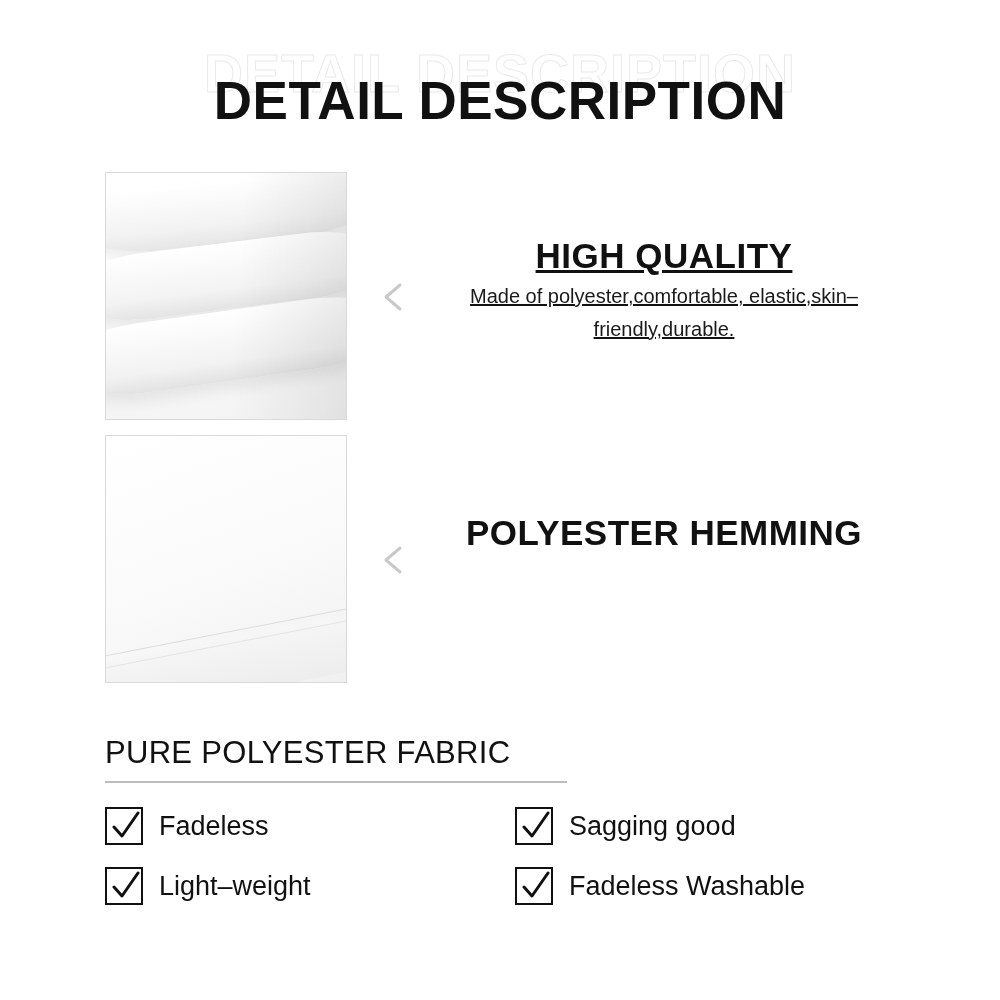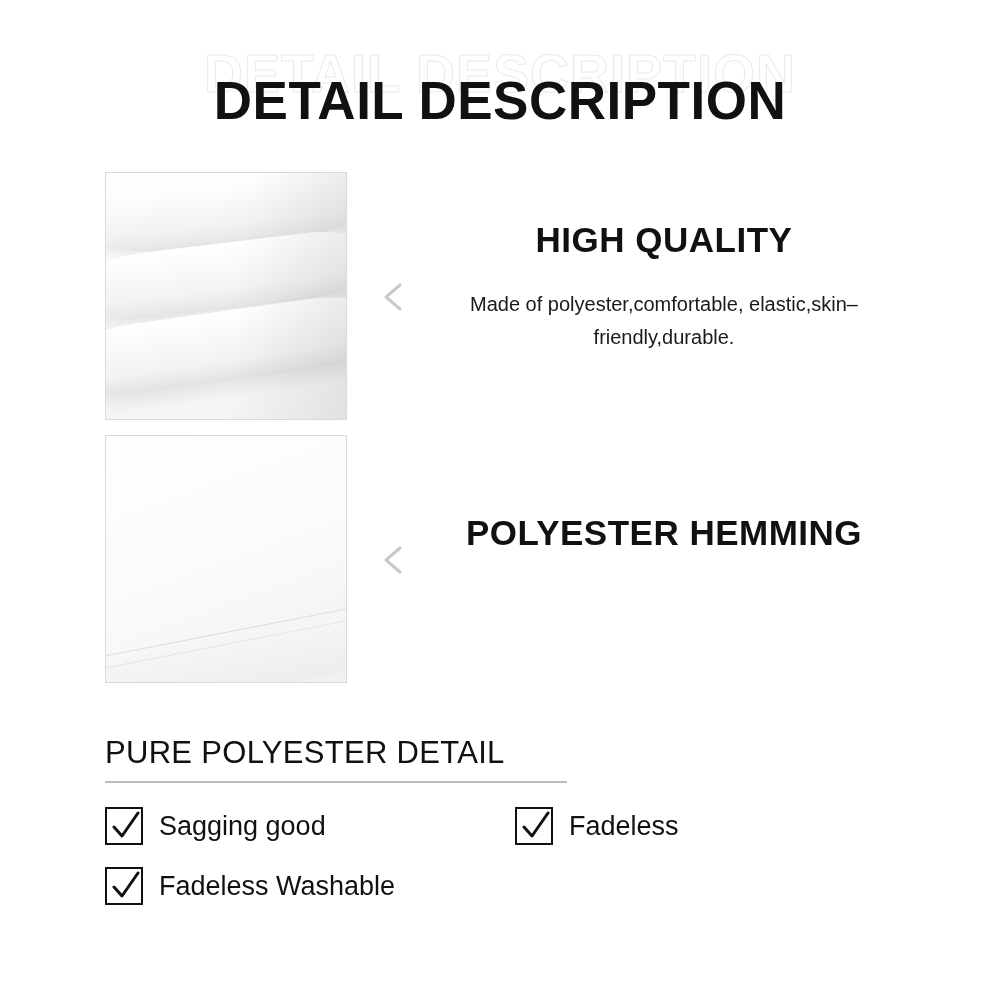--- a/index.html
+++ b/index.html
@@ -169,32 +169,32 @@
   }
   .chevron svg { display:block; }
 
   .feature-text {
     position: absolute;
     left: 318px;
     top: 0;
     width: 482px;
     text-align: center;
   }
-  .feature.row1 .feature-text { top: 48px; }
+  .feature.row1 .feature-text { top: 64px; text-decoration: underline; }
   .feature.row2 .feature-text { top: 78px; }
 
   .feature-title {
     font-size: 35px;
     font-weight: 700;
     letter-spacing: 0.5px;
     color: #111111;
     white-space: nowrap;
   }
   .feature-desc {
-    margin-top: 28px;
+    margin-top: 4px;
     font-size: 20px;
     line-height: 33px;
     color: #1a1a1a;
     font-weight: 400;
   }
 
   
   .fabric {
     position: absolute;
     left: 105px;
@@ -285,43 +285,51 @@
       <svg width="34" height="34" viewBox="0 0 34 34" aria-hidden="true">
         <polyline points="23,5 9,17 23,29" fill="none" stroke="#c9c9c9" stroke-width="3" stroke-linecap="round" stroke-linejoin="round"></polyline>
       </svg>
     </div>
     <div class="feature-text">
       <div class="feature-title">POLYESTER HEMMING</div>
     </div>
   </div>
 
   <div class="fabric">
-    <div class="fabric-title">PURE POLYESTER DETAIL</div>
+    <div class="fabric-title">PURE POLYESTER FABRIC</div>
     <div class="fabric-rule"></div>
 
     <div class="checks">
+
+      <div class="check-item">
+        <span class="checkbox">
+          <svg width="30" height="32" viewBox="0 0 30 32" aria-hidden="true">
+            <polyline points="3,16 11,25 27,2" fill="none" stroke="#111111" stroke-width="3" stroke-linecap="round" stroke-linejoin="round"></polyline>
+          </svg>
+        </span>
+        <span class="check-label">Fadeless</span>
+      </div>
 
       <div class="check-item">
         <span class="checkbox">
           <svg width="30" height="32" viewBox="0 0 30 32" aria-hidden="true">
             <polyline points="3,16 11,25 27,2" fill="none" stroke="#111111" stroke-width="3" stroke-linecap="round" stroke-linejoin="round"></polyline>
           </svg>
         </span>
         <span class="check-label">Sagging good</span>
       </div>
 
       <div class="check-item">
         <span class="checkbox">
           <svg width="30" height="32" viewBox="0 0 30 32" aria-hidden="true">
             <polyline points="3,16 11,25 27,2" fill="none" stroke="#111111" stroke-width="3" stroke-linecap="round" stroke-linejoin="round"></polyline>
           </svg>
         </span>
-        <span class="check-label">Fadeless</span>
-      </div>
-
+        <span class="check-label">Light–weight</span>
+      </div>
 
       <div class="check-item">
         <span class="checkbox">
           <svg width="30" height="32" viewBox="0 0 30 32" aria-hidden="true">
             <polyline points="3,16 11,25 27,2" fill="none" stroke="#111111" stroke-width="3" stroke-linecap="round" stroke-linejoin="round"></polyline>
           </svg>
         </span>
         <span class="check-label">Fadeless Washable</span>
       </div>
 

